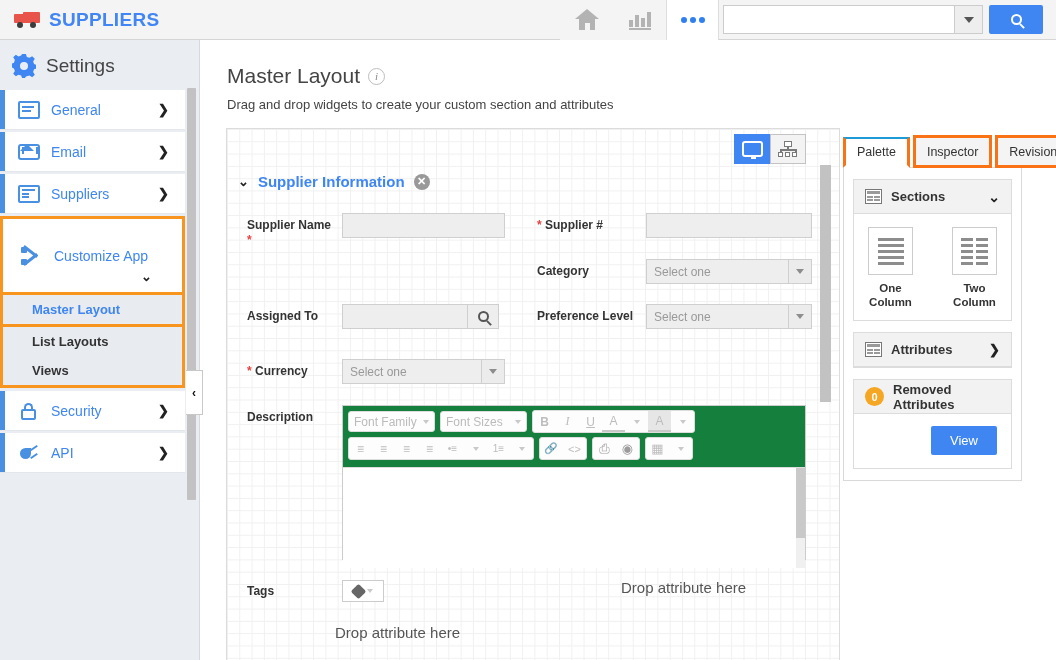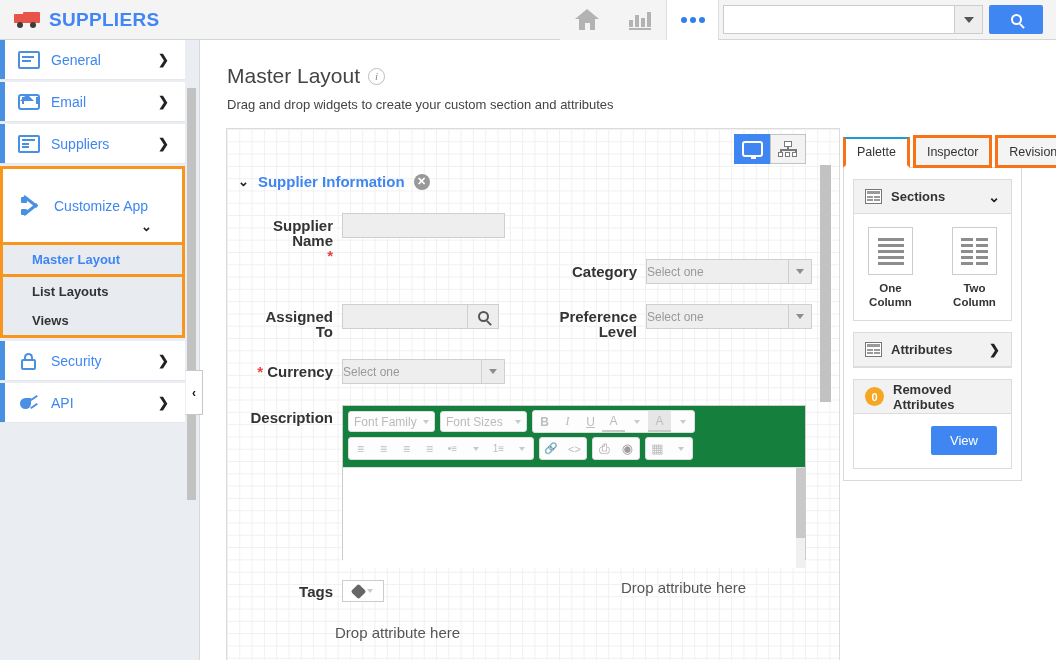--- a/index.html
+++ b/index.html
@@ -145,25 +145,25 @@
 
   .section-head { position:absolute; left:11px; top:44px; display:flex; align-items:center; gap:9px; }
   .sec-chev { color:#222; font-weight:bold; font-size:13px; cursor:pointer; }
   .sec-title { color:#3f86f2; font-size:15px; font-weight:bold; }
   .sec-close {
     width:16px;height:16px;border-radius:50%;background:#999;color:#fff;font-size:11px;
     display:flex;align-items:center;justify-content:center;cursor:pointer;font-weight:bold;
   }
 
   .form-row { position:absolute; display:flex; align-items:flex-start; }
-  .f-label { font-size:15px; font-weight:bold; color:#333; text-align:right; line-height:15px; }
+  .f-label { font-size:12px; font-weight:bold; color:#333; text-align:left; line-height:15px; }
   .req { color:#e8423f; font-weight:bold; }
   .f-input { height:25px; background:#eeeeee; border:1px solid #cfcfcf; }
   .f-select { height:25px; background:#eeeeee; border:1px solid #cfcfcf; display:flex; align-items:center;
-              justify-content:space-between; color:#999; font-size:12px; }
+              justify-content:space-between; color:#999; font-size:12px; padding-left:7px; }
   .sel-arrow { width:23px; height:23px; background:#ececec; border-left:1px solid #cfcfcf;
                display:flex; align-items:center; justify-content:center; }
   .tri-dn { width:0;height:0;border-left:4px solid transparent;border-right:4px solid transparent;border-top:5px solid #8d8d8d;}
   .lookup-btn { width:31px; height:25px; background:#eee; border:1px solid #cfcfcf; border-left:none;
                 display:flex; align-items:center; justify-content:center; cursor:pointer;}
 
   
   .editor { position:absolute; left:342px; top:405px; width:464px; height:155px; border:1px solid #ccc; background:#fff;}
   .ed-toolbar { background:#15803d; border-bottom:1px solid #ddd; padding:4px 5px 3px 5px; }
   .ed-row { display:flex; align-items:center; gap:5px; margin-bottom:4px; }
@@ -255,20 +255,27 @@
     <div class="search-caret">
       <span class="caret-dn"></span>
     </div>
     <div class="search-btn">
       <span class="mag"></span>
     </div>
   </div>
 </div>
 
 <div class="sidebar">
+  <div class="settings-head">
+    <span class="gear">
+        <i class="g-outer"></i>
+        <i class="g-in"></i>
+      </span>
+    <span class="settings-title">Settings</span>
+  </div>
 
   <div class="nav-list">
 
     <div class="nav-item">
       <i class="accent"></i>
       <span class="nav-ico">
         <i class="ic-box"></i>
           <i class="ic-line" style="top:5px;width:12px"></i>
           <i class="ic-line" style="top:9px;width:9px"></i>
       </span>
@@ -391,20 +398,27 @@
   </div>
 
   <div class="form-row" style="left:20px; top:84px;">
     <div class="f-label" style="width:86px; padding-top:5px;">
       <div>Supplier Name</div>
       <div class="req">*</div>
     </div>
     <div class="f-input" style="width:163px; margin-left:9px;"></div>
   </div>
 
+  <div class="form-row" style="left:310px; top:84px;">
+    <div class="f-label" style="width:100px; padding-top:5px;">
+      <span class="req">*</span>
+      <span>Supplier #</span>
+    </div>
+    <div class="f-input" style="width:166px; margin-left:9px;"></div>
+  </div>
 
   <div class="form-row" style="left:310px; top:130px;">
     <div class="f-label" style="width:100px; padding-top:5px;">Category</div>
     <div class="f-select" style="width:166px; margin-left:9px;">
       <span>Select one</span>
       <span class="sel-arrow">
           <i class="tri-dn"></i>
         </span>
     </div>
   </div>

